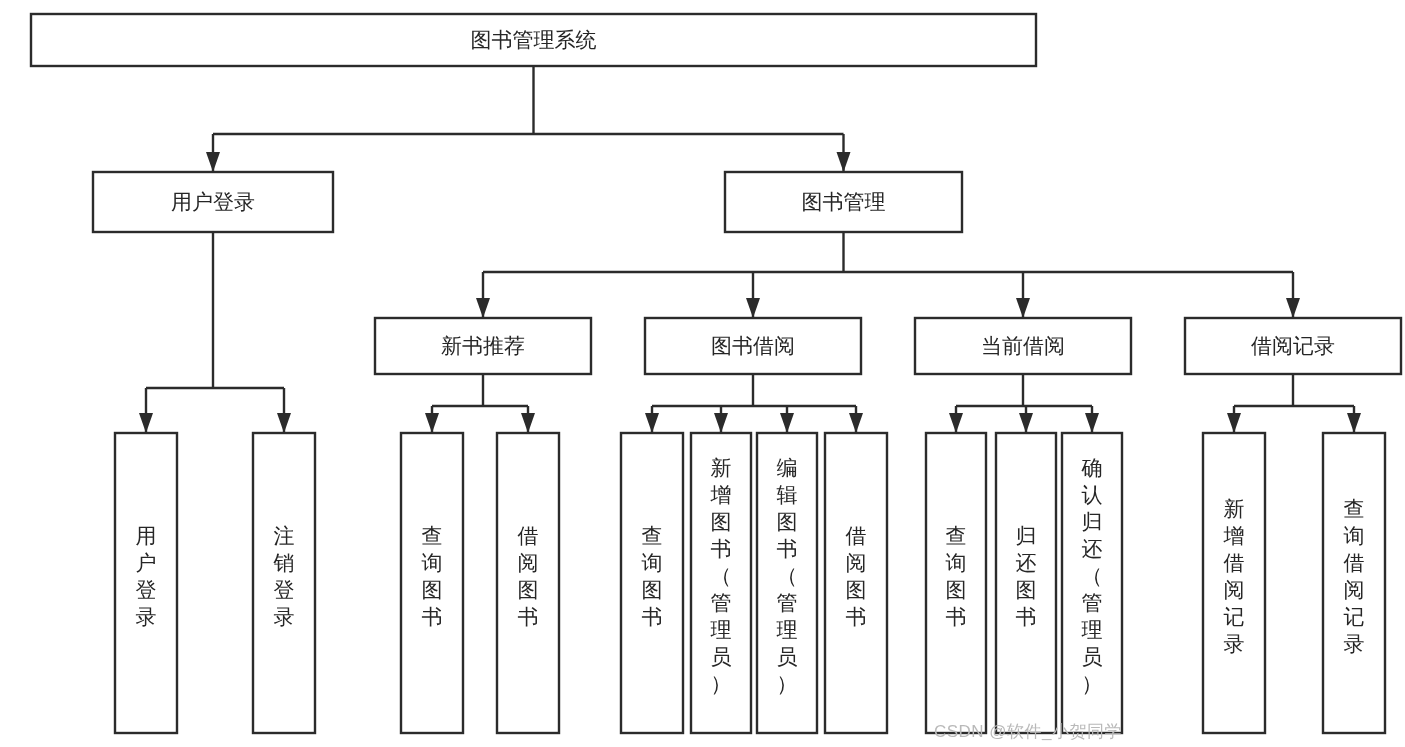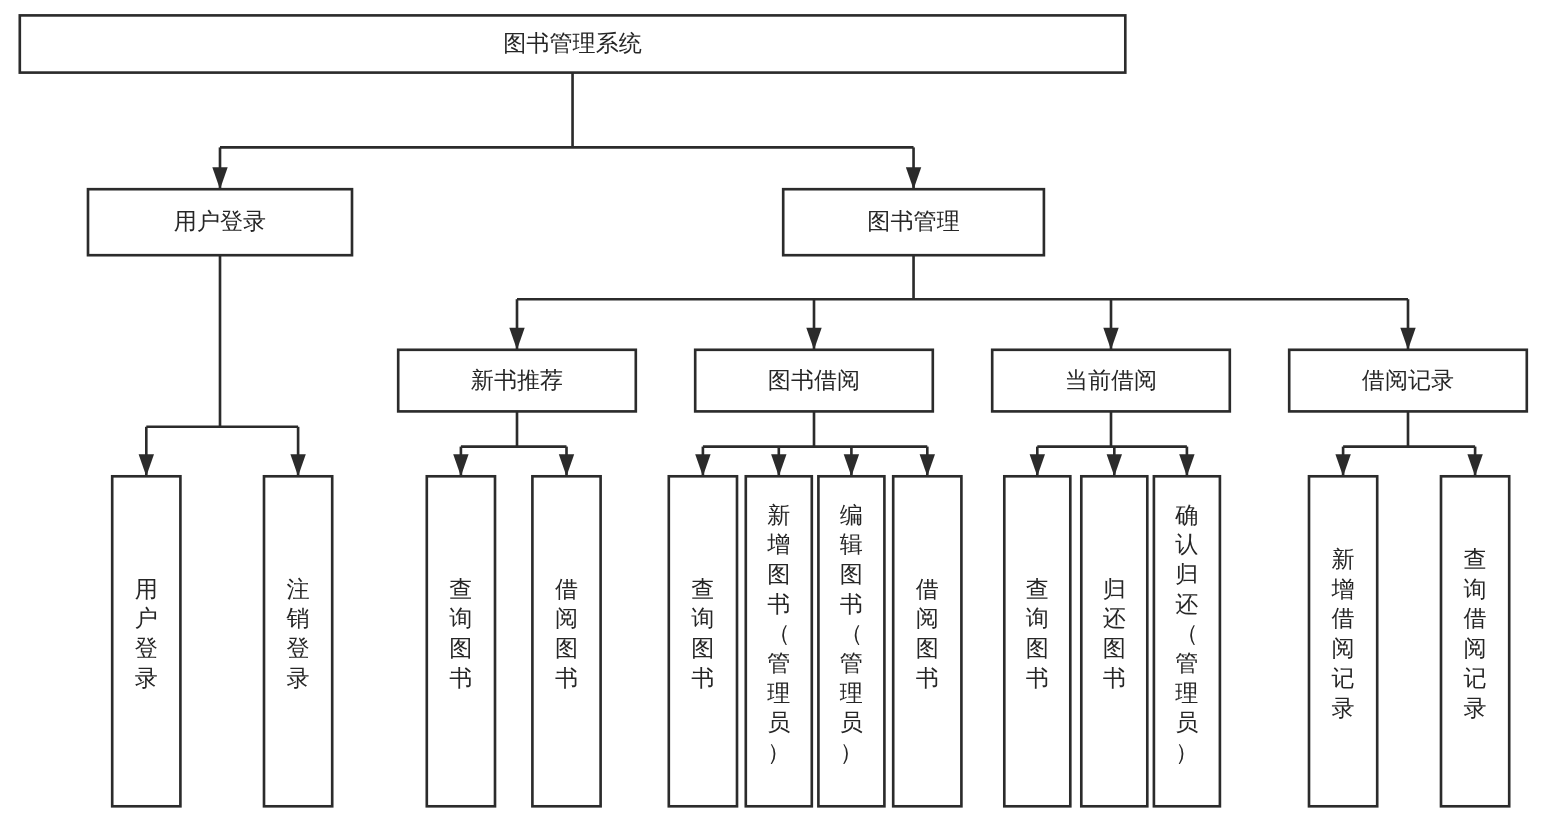--- a/index.html
+++ b/index.html
@@ -12,20 +12,21 @@
     width: 1405px;
     height: 747px;
     font-family: "Liberation Sans", "DejaVu Sans", sans-serif;
     overflow: hidden;
     position: relative;
   }
   #diagram-root {
     position: relative;
     width: 1117px;
     height: 747px;
+    margin-left: 13px;
   }
   svg#tree-svg {
     position: absolute;
     left: 0;
     top: 0;
     width: 1405px;
     height: 747px;
     display: block;
   }
   .node-box {
@@ -217,13 +218,14 @@
         <g>
           <rect x="1190" y="433" width="62" height="300" class="node-box"></rect>
           <text x="1221" y="515.5" class="node-label-vertical"><tspan x="1221" dy="0">新</tspan><tspan x="1221" dy="27">增</tspan><tspan x="1221" dy="27">借</tspan><tspan x="1221" dy="27">阅</tspan><tspan x="1221" dy="27">记</tspan><tspan x="1221" dy="27">录</tspan></text>
         </g>
         <g>
           <rect x="1310" y="433" width="62" height="300" class="node-box"></rect>
           <text x="1341" y="515.5" class="node-label-vertical"><tspan x="1341" dy="0">查</tspan><tspan x="1341" dy="27">询</tspan><tspan x="1341" dy="27">借</tspan><tspan x="1341" dy="27">阅</tspan><tspan x="1341" dy="27">记</tspan><tspan x="1341" dy="27">录</tspan></text>
         </g>
       </g>
   </svg>
+  <div class="watermark">CSDN @软件_小贺同学</div>
 </div>
 
 </body></html>

